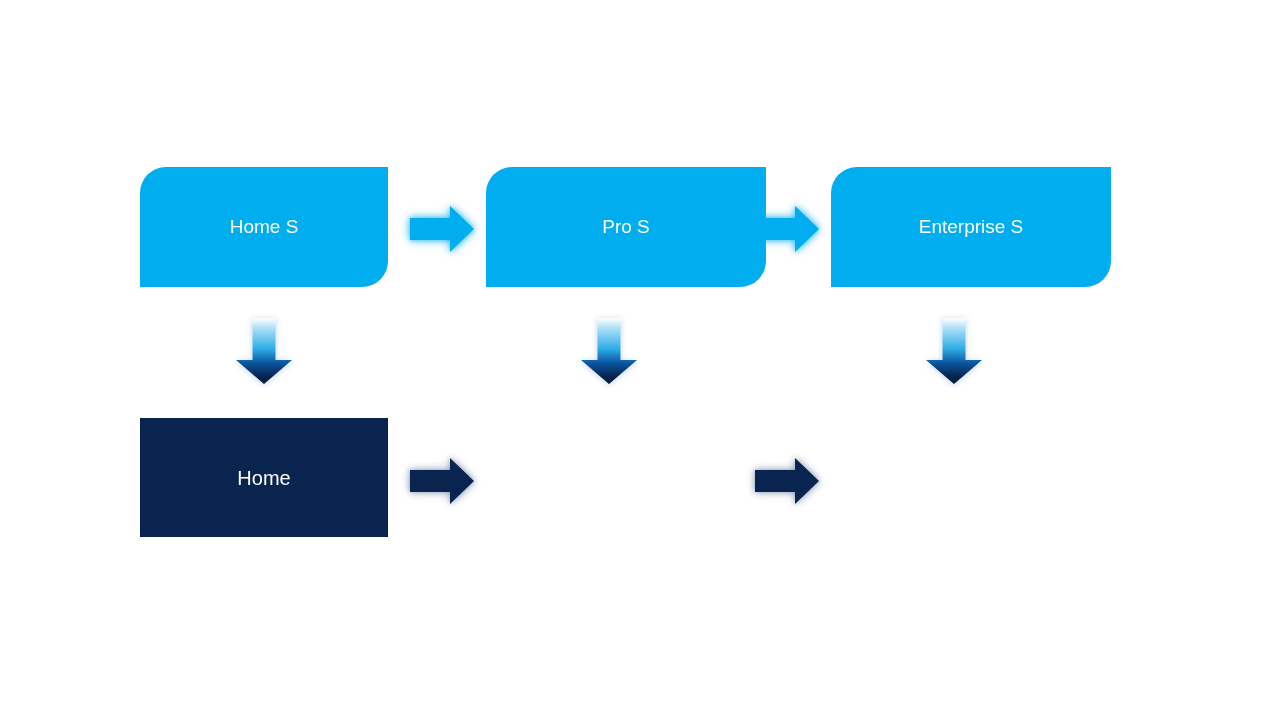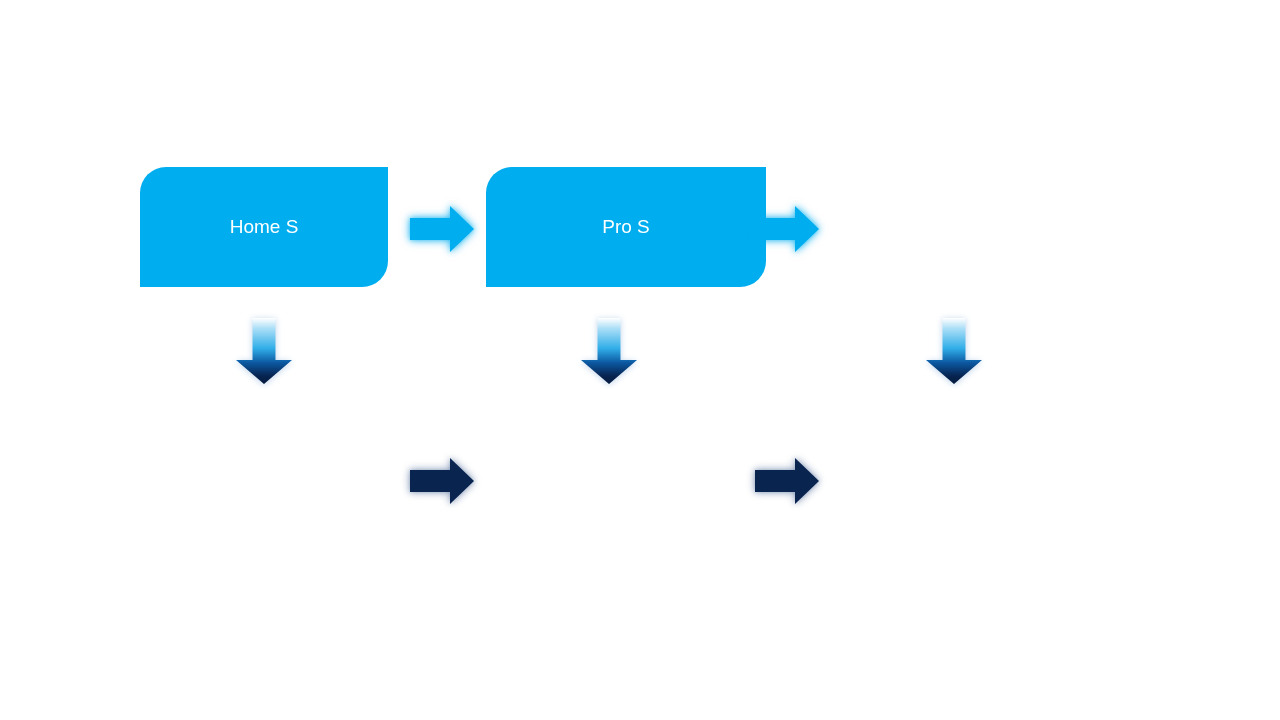--- a/index.html
+++ b/index.html
@@ -101,38 +101,44 @@
 <body>
 
 <div class="canvas">
 
   <div class="box top-row col1">
     <span class="label">Home S</span>
   </div>
   <div class="box top-row col2">
     <span class="label">Pro S</span>
   </div>
+  <div class="box top-row col3">
+    <span class="label">Enterprise S</span>
+  </div>
 
   <div class="rarrow light row-top gap1">
       <div class="shape"></div>
     </div>
   <div class="rarrow light row-top gap2">
       <div class="shape"></div>
     </div>
 
   <div class="darrow c1">
       <div class="shape"></div>
     </div>
   <div class="darrow c2">
       <div class="shape"></div>
     </div>
   <div class="darrow c3">
       <div class="shape"></div>
     </div>
 
+  <div class="box bottom-row col1">
+    <span class="label">Home</span>
+  </div>
 
   <div class="rarrow dark row-bottom gap1">
       <div class="shape"></div>
     </div>
   <div class="rarrow dark row-bottom gap2">
       <div class="shape"></div>
     </div>
 
 </div>
 

